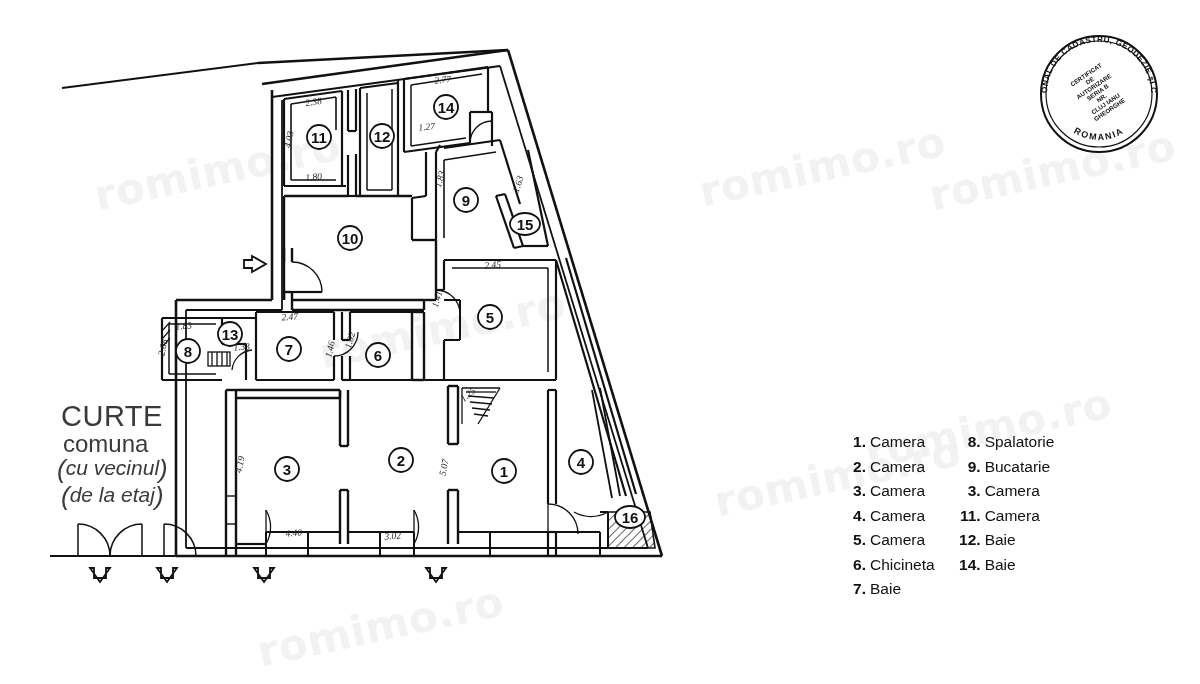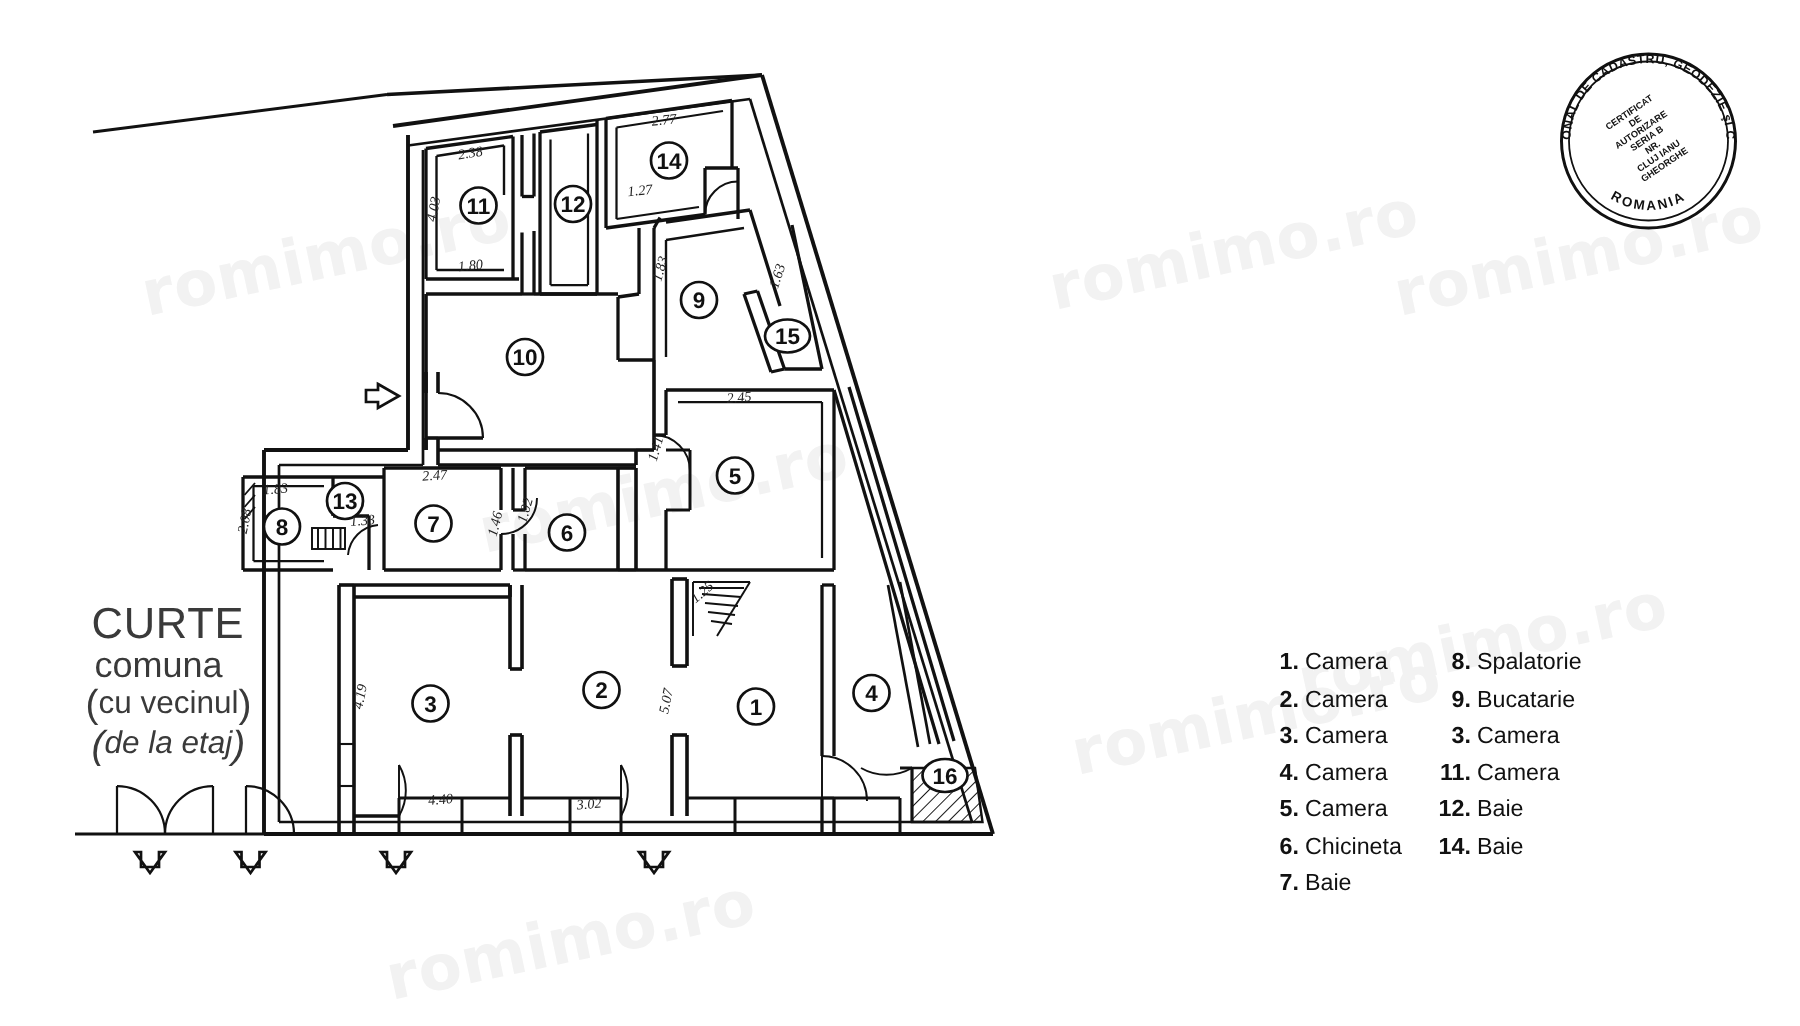--- a/index.html
+++ b/index.html
@@ -63,20 +63,21 @@
     letter-spacing: 0.5px;
     padding-left: 6px;
   }
   #curte-block .l2 {
     font-size: 24px;
     padding-left: 8px;
   }
   #curte-block .l3 {
     font-size: 21px;
     padding-left: 2px;
+    font-style: italic;
   }
   #curte-block .l4 {
     font-size: 21px;
     padding-left: 6px;
     font-style: italic;
   }
 
   
   #legend {
     position: absolute;

